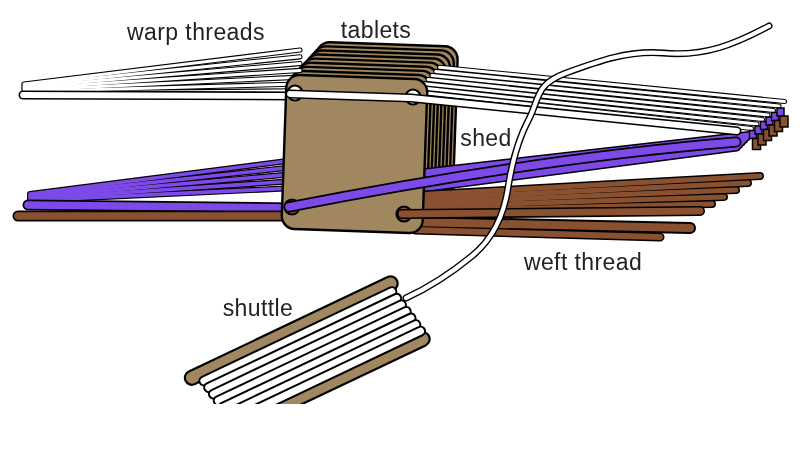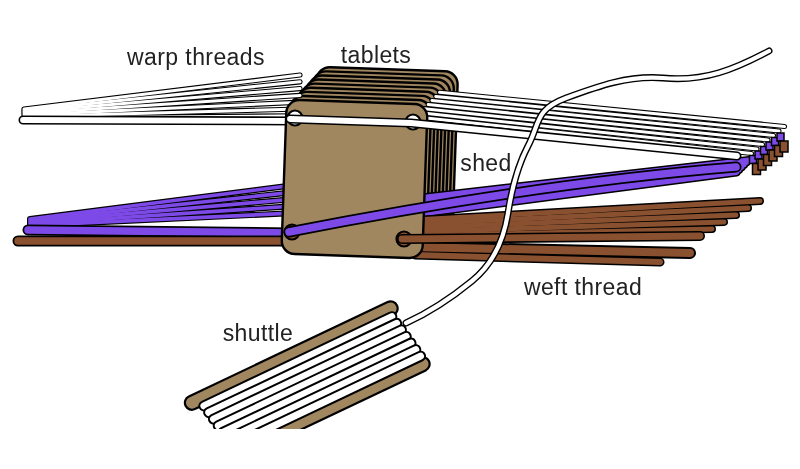--- a/index.html
+++ b/index.html
@@ -1,16 +1,16 @@
 <!DOCTYPE html>
 <html style="--background: #ffffff; --card-tan: #a18760; --warp-purple: #7d4ae8; --warp-brown: #8a5130; --thread-white: #ffffff; --outline: #000000; --label-text: #222222;"><head>
 <meta charset="utf-8">
 <style>
   html,body{margin:0;padding:0;background:var(--background,#fff);}
-  .stage{width:800px;height:404px;position:relative;overflow:hidden;background:var(--background,#fff);margin-top:25px;}
+  .stage{width:800px;height:404px;position:relative;overflow:hidden;background:var(--background,#fff);}
   svg{display:block;}
   .card{fill:var(--card-tan,#a18760);stroke:var(--outline,#000);stroke-width:2.4;}
   .hole-top{fill:var(--thread-white,#fff);stroke:var(--outline,#000);stroke-width:2.2;}
   .hole-bottom{fill:var(--warp-brown,#8a5130);stroke:var(--outline,#000);stroke-width:2.2;}
   .t-out{stroke:var(--outline,#000);fill:none;stroke-linecap:round;stroke-linejoin:round;}
   .in-white{stroke:var(--thread-white,#fff);fill:none;stroke-linecap:round;stroke-linejoin:round;}
   .in-purple{stroke:var(--warp-purple,#7d4ae8);fill:none;stroke-linecap:round;stroke-linejoin:round;}
   .in-brown{stroke:var(--warp-brown,#8a5130);fill:none;stroke-linecap:round;stroke-linejoin:round;}
   .cap-purple{fill:var(--warp-purple,#7d4ae8);stroke:var(--outline,#000);stroke-width:1.5;}
   .cap-brown{fill:var(--warp-brown,#8a5130);stroke:var(--outline,#000);stroke-width:1.5;}

